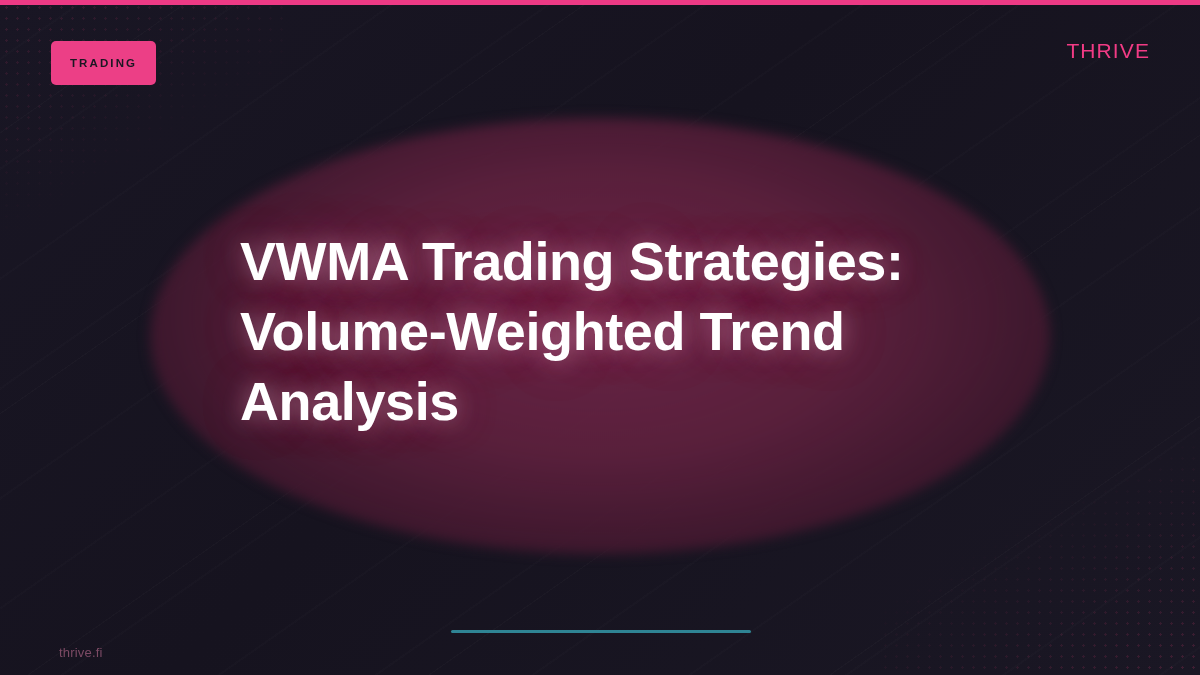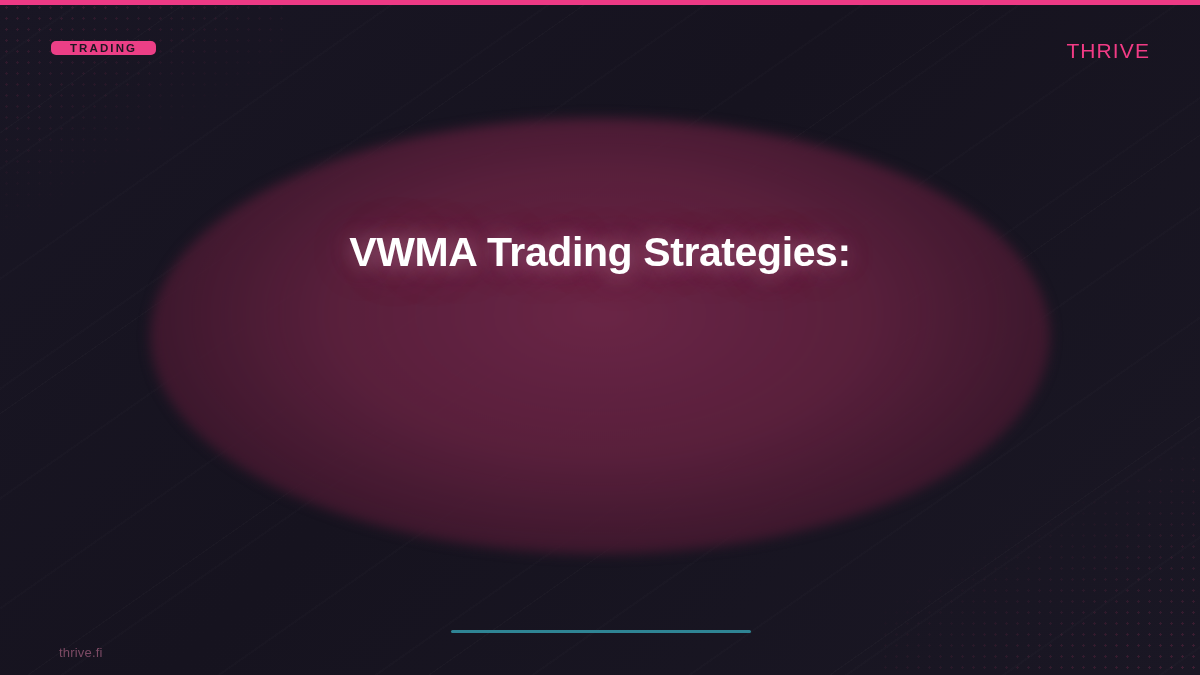--- a/index.html
+++ b/index.html
@@ -90,21 +90,21 @@
         rgba(40,18,32,0.30) 92%,
         rgba(30,16,28,0) 100%);
     filter:blur(6px);
     pointer-events:none;
   }
 
   
   .badge {
     position:absolute;
     left:51px; top:41px;
-    height:14px;
+    height:44px;
     padding:0 19px;
     display:flex;
     align-items:center;
     background:#ec3f86;
     border-radius:5px;
     color:#1b1722;
     font-size:11.5px;
     font-weight:bold;
     letter-spacing:2.1px;
   }
@@ -119,23 +119,23 @@
     letter-spacing:1.1px;
   }
 
   
   .headline {
     position:absolute;
     left:50%;
     top:226px;
     transform:translateX(-50%);
     width:720px;
-    text-align:center;
+    text-align:left;
     color:#ffffff;
-    font-size:41px;
+    font-size:54px;
     font-weight:bold;
     line-height:1.30;
     letter-spacing:-0.4px;
     text-shadow:
       0 0 22px rgba(255,210,235,0.40),
       0 0 48px rgba(236,64,122,0.28),
       0 0 80px rgba(236,64,122,0.16);
   }
 
   
@@ -173,20 +173,21 @@
   <div class="badge">
     <span>TRADING</span>
   </div>
 
   <div class="brand">
     <span>THRIVE</span>
   </div>
 
   <h1 class="headline">
     <span>VWMA Trading Strategies:</span><br>
-    <br>
+    <span>Volume-Weighted Trend</span><br>
+    <span>Analysis</span>
   </h1>
 
   <div class="accent-line"></div>
 
   <div class="watermark">thrive.fi</div>
 
 </div>
 
 </body></html>

